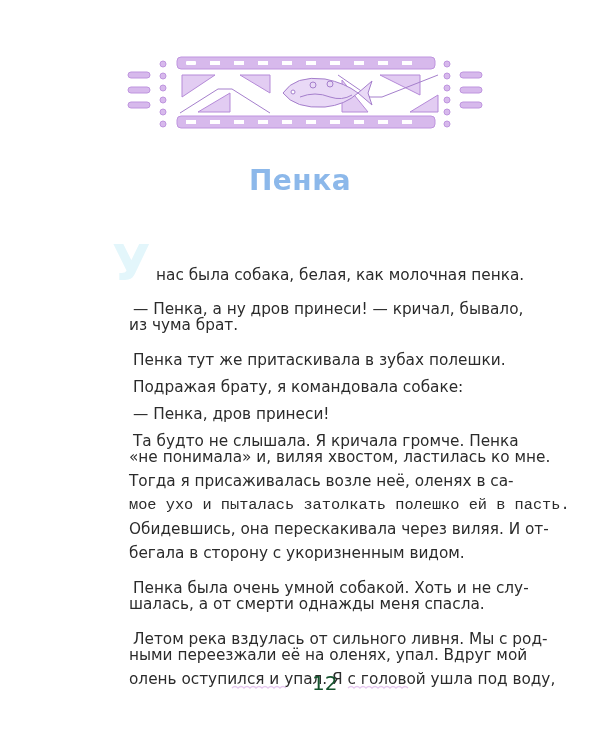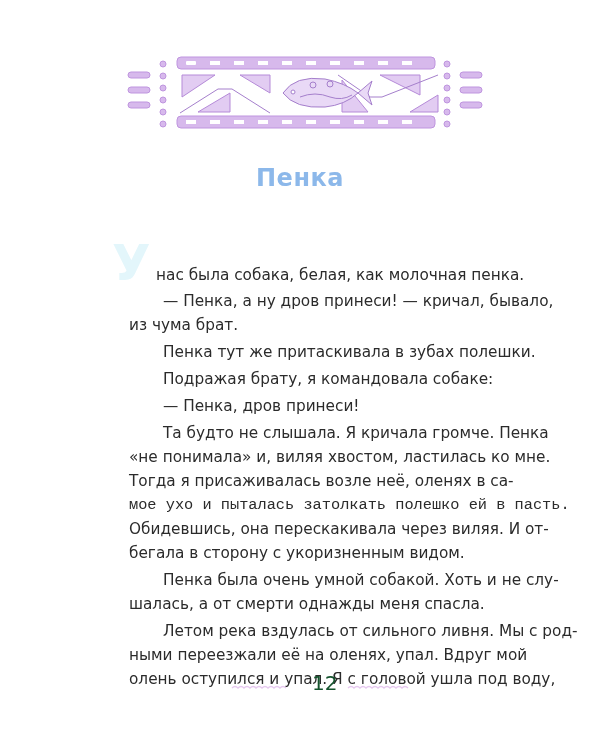--- a/index.html
+++ b/index.html
@@ -1,28 +1,28 @@
 <!DOCTYPE html>
 <html><head>
 <meta charset="utf-8">
 <style>
   html, body { margin:0; padding:0; background:#ffffff; }
   body { width:600px; height:750px; position:relative; overflow:hidden;
          font-family:"DejaVu Sans", "Liberation Sans", sans-serif; color:#2b2b2b; }
   .ornament { position:absolute; left:120px; top:55px; width:370px; height:75px; }
   .title { position:absolute; left:0; width:600px; top:164px; text-align:center;
-           font-family:"DejaVu Sans", sans-serif; font-weight:bold; font-size:24px;
+           font-family:"DejaVu Sans", sans-serif; font-weight:bold; font-size:28px;
            color:#8cb8ea; letter-spacing:0.5px; }
   .dropcap { position:absolute; left:112px; top:238px; font-size:50px; font-weight:bold;
              color:#e3f6fb; line-height:1; }
   .text { position:absolute; left:129px; width:376px; font-size:15.3px; line-height:26px; }
   .line { position:absolute; left:0; white-space:nowrap; text-align:justify;
           text-align-last:justify; width:374px; }
   .line.last { text-align-last:left; }
-  .line.ind { left:34px; width:358px; }
+  .line.ind { left:4px; width:358px;margin-top:8px; }
   .footer { position:absolute; top:675px; left:0; width:600px; height:24px; }
   .pagenum { position:absolute; left:312px; top:671px; font-size:20px; color:#14532d;
              font-family:"DejaVu Sans", sans-serif;text-align:center; }
 </style>
 </head>
 <body>
 
 <svg class="ornament" viewBox="0 0 370 75">
   <g fill="#d7b9ec" stroke="#bf95df" stroke-width="1">
 

